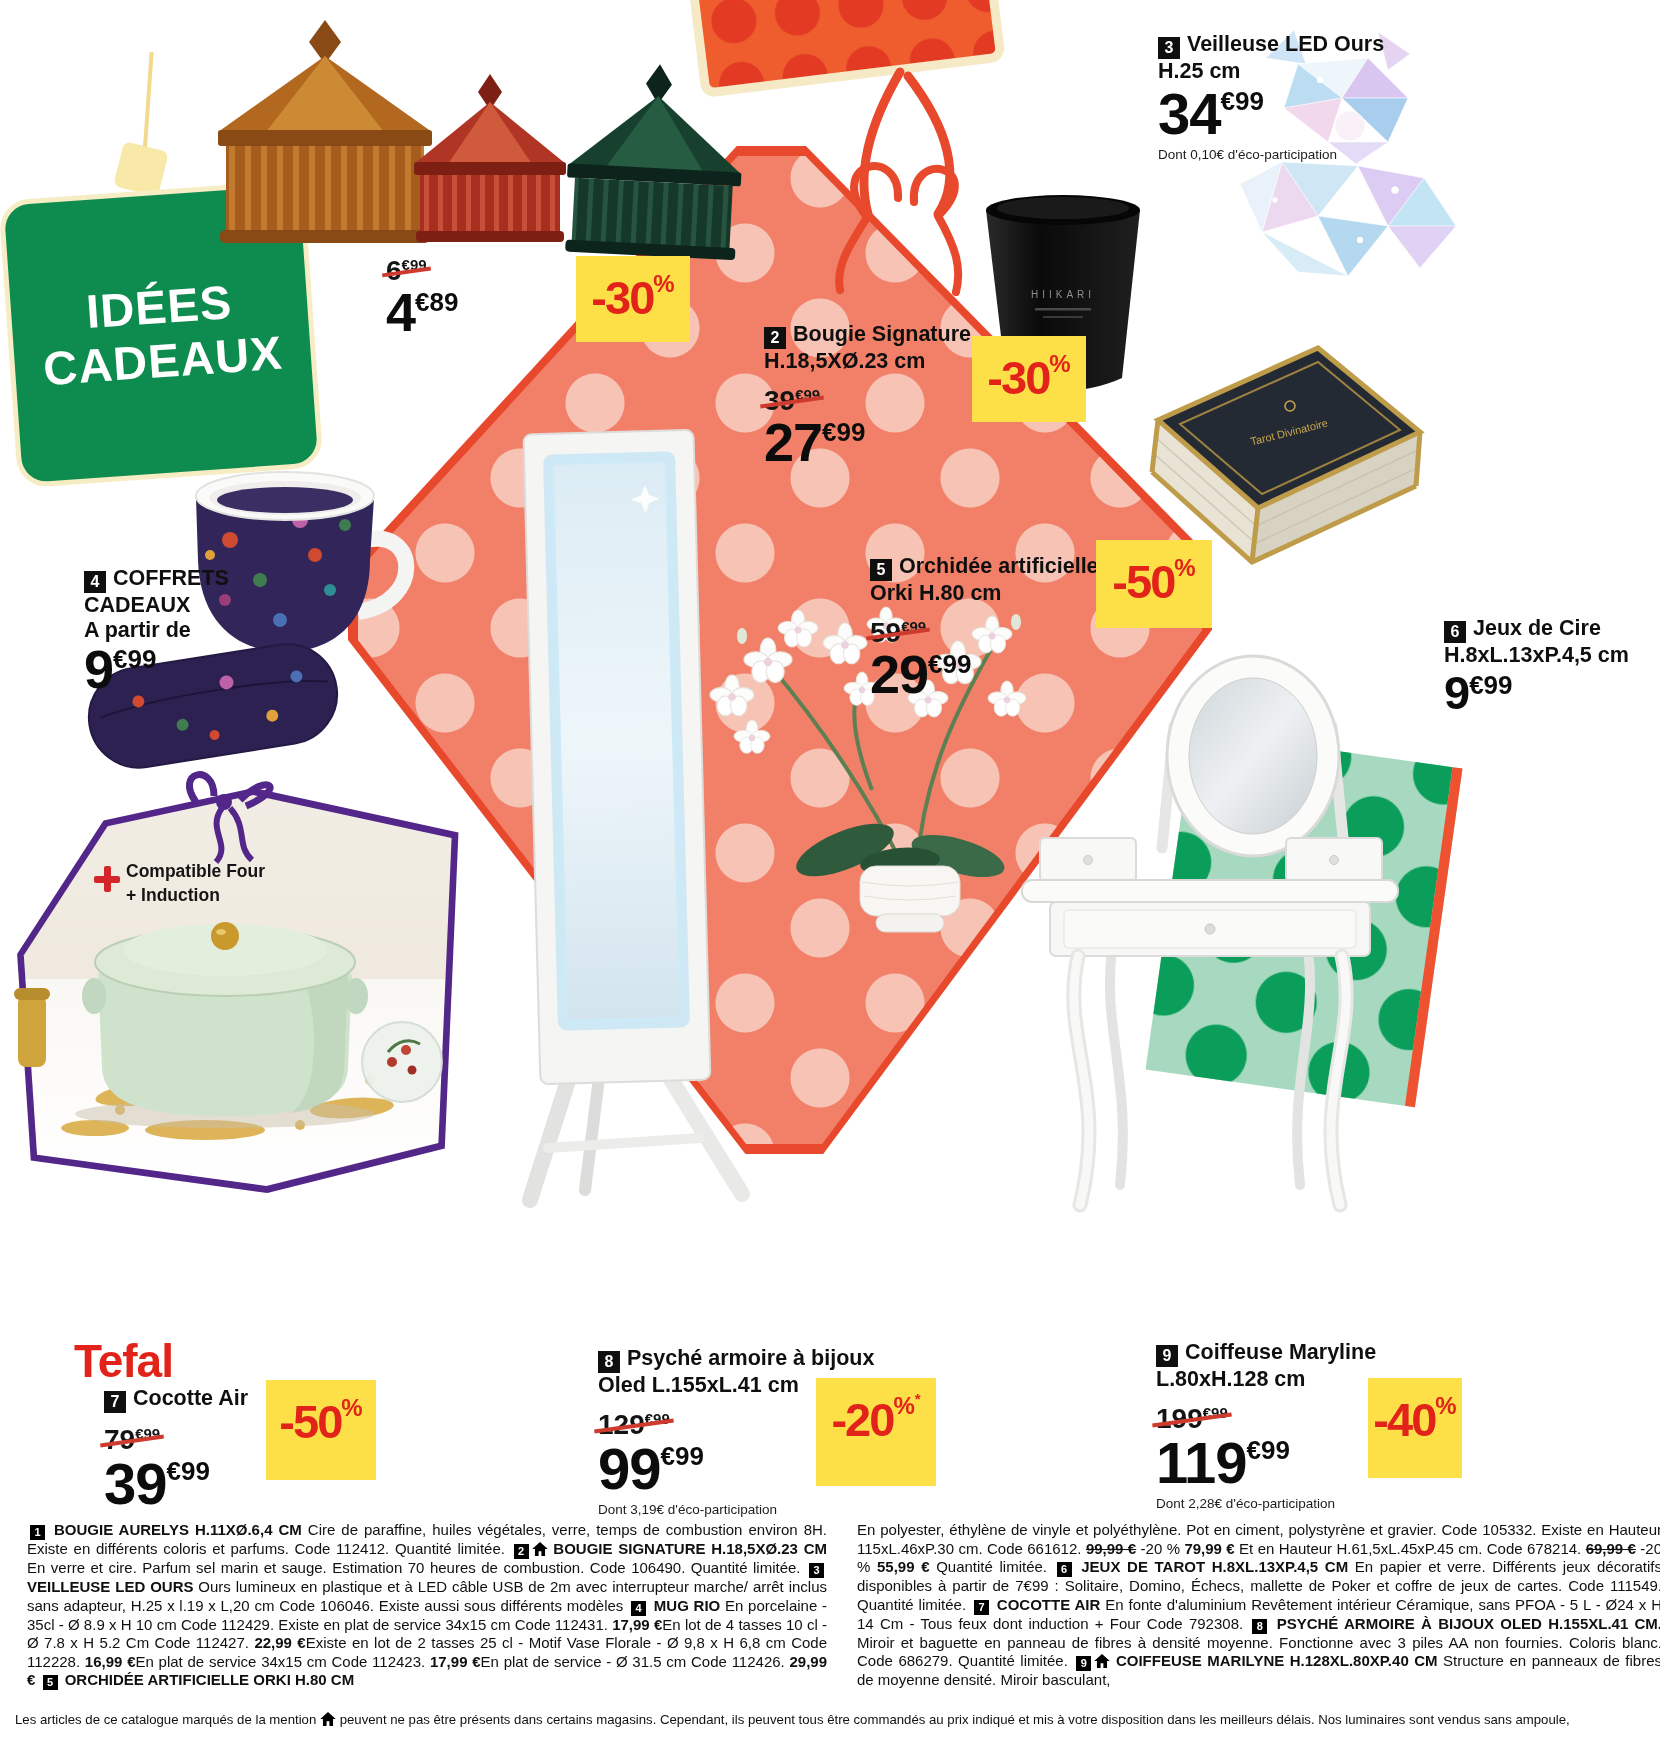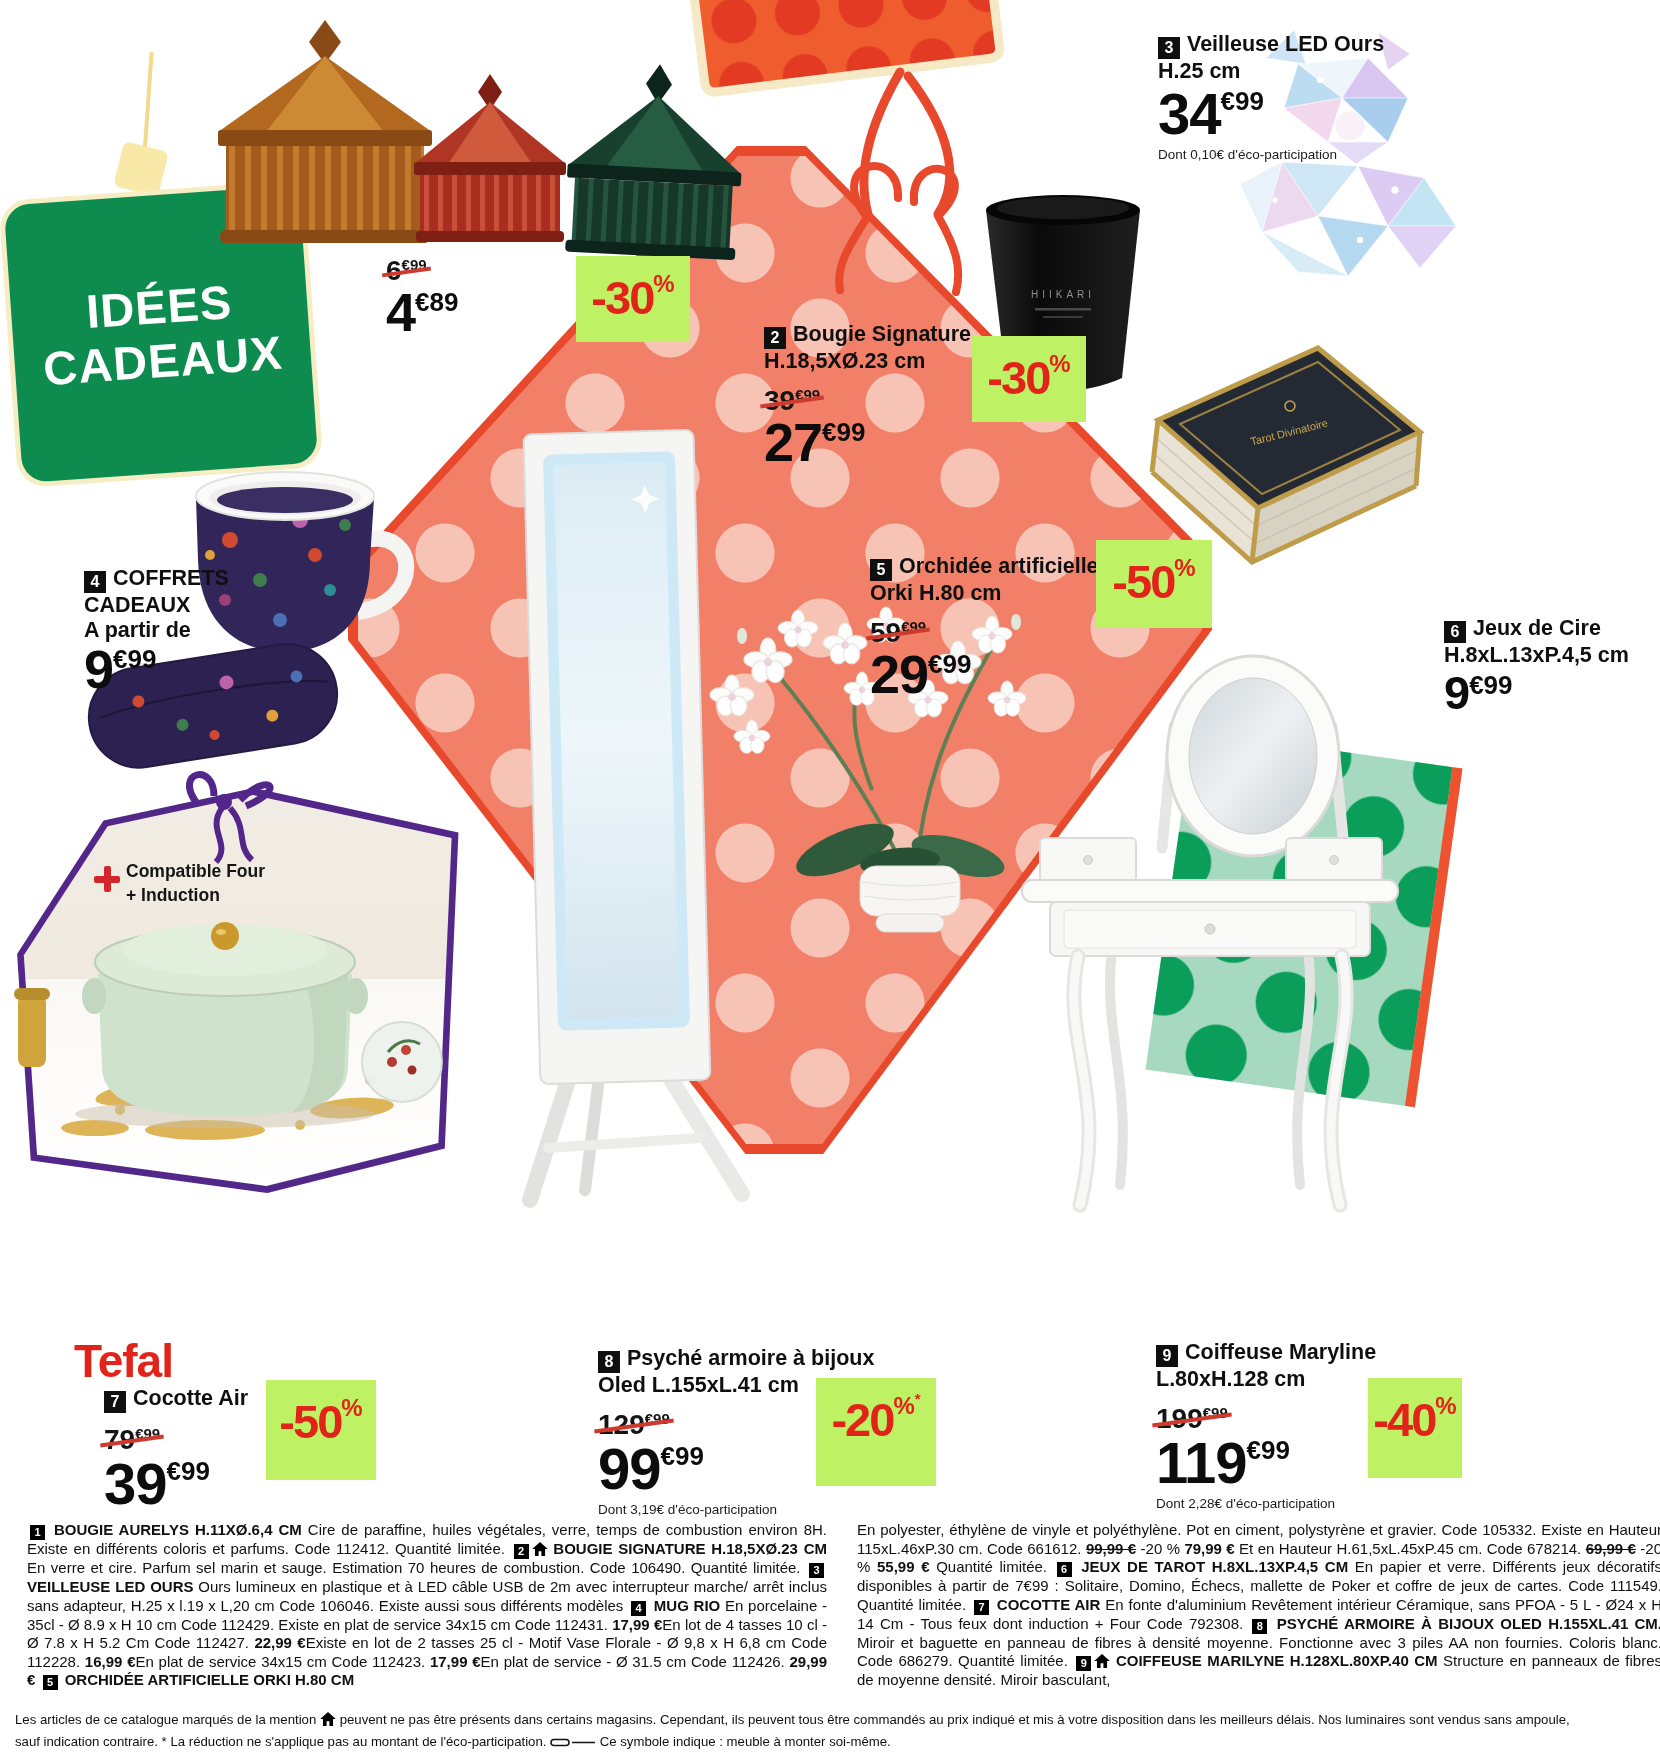--- a/index.html
+++ b/index.html
@@ -63,21 +63,21 @@
   #p3{left:1158px;top:32px;width:270px;}
   #p4{left:84px;top:566px;width:230px;}
   #p5{left:870px;top:554px;width:260px;}
   #p6{left:1444px;top:616px;width:212px;}
   #p7{left:104px;top:1386px;width:240px;}
   #p8{left:598px;top:1346px;width:310px;}
   #p9{left:1156px;top:1340px;width:310px;}
   #tefal{left:74px;top:1334px;z-index:3;font-size:46px;font-weight:800;color:#e2231a;letter-spacing:-1px;}
 
   
-  .badge{position:absolute;z-index:3;background:#bef264;display:flex;justify-content:center;}
+  .badge{position:absolute;z-index:3;background:#fde047;display:flex;justify-content:center;}
   .badge .val{font-size:47px;font-weight:800;color:#e2231a;line-height:1;margin-top:18px;letter-spacing:-2px;}
   .badge .pct{font-size:24px;font-weight:800;color:#e2231a;margin-top:14px;}
   .badge .note{font-size:15px;font-weight:700;color:#e2231a;margin-top:12px;}
   #b1{left:576px;top:256px;width:114px;height:86px;}
   #b2{left:972px;top:336px;width:114px;height:86px;}
   #b3{left:1096px;top:540px;width:116px;height:88px;}
   #b4{left:266px;top:1380px;width:110px;height:100px;}
   #b5{left:816px;top:1378px;width:120px;height:108px;}
   #b6{left:1368px;top:1378px;width:94px;height:100px;}
 
@@ -514,17 +514,13 @@
 
   <div class="desc" id="descL"><span class="chip-sm">1</span><span class="seg-b"> BOUGIE AURELYS H.11XØ.6,4 CM </span><span class="seg-r">Cire de paraffine, huiles végétales, verre, temps de combustion environ 8H. Existe en différents coloris et parfums. Code 112412. Quantité limitée. </span><span class="chip-sm">2</span><span class="ic-house"><svg width="16" height="14" viewBox="0 0 20 18">
           <path d="M10 0 L20 9 L16.5 9 L16.5 18 L11.8 18 L11.8 12 L8.2 12 L8.2 18 L3.5 18 L3.5 9 L0 9 Z" fill="#000"></path>
         </svg></span><span class="seg-b"> BOUGIE SIGNATURE H.18,5XØ.23 CM </span><span class="seg-r">En verre et cire. Parfum sel marin et sauge. Estimation 70 heures de combustion. Code 106490. Quantité limitée. </span><span class="chip-sm">3</span><span class="seg-b"> VEILLEUSE LED OURS </span><span class="seg-r">Ours lumineux en plastique et à LED câble USB de 2m avec interrupteur marche/ arrêt inclus sans adapteur, H.25 x l.19 x L,20 cm Code 106046. Existe aussi sous différents modèles </span><span class="chip-sm">4</span><span class="seg-b"> MUG RIO </span><span class="seg-r">En porcelaine - 35cl - Ø 8.9 x H 10 cm Code 112429. Existe en plat de service 34x15 cm Code 112431. </span><span class="seg-b">17,99 €</span><span class="seg-r">En lot de 4 tasses 10 cl - Ø 7.8 x H 5.2 Cm Code 112427. </span><span class="seg-b">22,99 €</span><span class="seg-r">Existe en lot de 2 tasses 25 cl - Motif Vase Florale - Ø 9,8 x H 6,8 cm Code 112228. </span><span class="seg-b">16,99 €</span><span class="seg-r">En plat de service 34x15 cm Code 112423. </span><span class="seg-b">17,99 €</span><span class="seg-r">En plat de service - Ø 31.5 cm Code 112426. </span><span class="seg-b">29,99 € </span><span class="chip-sm">5</span><span class="seg-b"> ORCHIDÉE ARTIFICIELLE ORKI H.80 CM</span></div>
   <div class="desc" id="descR"><span class="seg-r">En polyester, éthylène de vinyle et polyéthylène. Pot en ciment, polystyrène et gravier. Code 105332. Existe en Hauteur 115xL.46xP.30 cm. Code 661612. </span><span class="seg-s">99,99 €</span><span class="seg-r"> -20 % </span><span class="seg-b">79,99 € </span><span class="seg-r">Et en Hauteur H.61,5xL.45xP.45 cm. Code 678214. </span><span class="seg-s">69,99 €</span><span class="seg-r"> -20 % </span><span class="seg-b">55,99 € </span><span class="seg-r">Quantité limitée. </span><span class="chip-sm">6</span><span class="seg-b"> JEUX DE TAROT H.8XL.13XP.4,5 CM </span><span class="seg-r">En papier et verre. Différents jeux décoratifs disponibles à partir de 7€99 : Solitaire, Domino, Échecs, mallette de Poker et coffre de jeux de cartes. Code 111549. Quantité limitée. </span><span class="chip-sm">7</span><span class="seg-b"> COCOTTE AIR </span><span class="seg-r">En fonte d'aluminium Revêtement intérieur Céramique, sans PFOA - 5 L - Ø24 x H 14 Cm - Tous feux dont induction + Four Code 792308. </span><span class="chip-sm">8</span><span class="seg-b"> PSYCHÉ ARMOIRE À BIJOUX OLED H.155XL.41 CM. </span><span class="seg-r">Miroir et baguette en panneau de fibres à densité moyenne. Fonctionne avec 3 piles AA non fournies. Coloris blanc. Code 686279. Quantité limitée. </span><span class="chip-sm">9</span><span class="ic-house"><svg width="16" height="14" viewBox="0 0 20 18">
           <path d="M10 0 L20 9 L16.5 9 L16.5 18 L11.8 18 L11.8 12 L8.2 12 L8.2 18 L3.5 18 L3.5 9 L0 9 Z" fill="#000"></path>
         </svg></span><span class="seg-b"> COIFFEUSE MARILYNE H.128XL.80XP.40 CM </span><span class="seg-r">Structure en panneaux de fibres de moyenne densité. Miroir basculant,</span></div>
   <div class="foot" id="foot1"><span class="seg-r">Les articles de ce catalogue marqués de la mention </span><span class="ic-house"><svg width="16" height="14" viewBox="0 0 20 18">
           <path d="M10 0 L20 9 L16.5 9 L16.5 18 L11.8 18 L11.8 12 L8.2 12 L8.2 18 L3.5 18 L3.5 9 L0 9 Z" fill="#000"></path>
         </svg></span><span class="seg-r"> peuvent ne pas être présents dans certains magasins. Cependant, ils peuvent tous être commandés au prix indiqué et mis à votre disposition dans les meilleurs délais. Nos luminaires sont vendus sans ampoule,</span></div>
-  <div class="foot" id="foot2"><span class="seg-r">sauf indication contraire. * La réduction ne s'applique pas au montant de l'éco-participation. </span><span class="ic-flat"><svg width="46" height="11" viewBox="0 0 92 22">
-          <rect x="2" y="5" width="36" height="12" rx="6" fill="none" stroke="#111" stroke-width="3"></rect>
-          <line x1="44" y1="11" x2="90" y2="11" stroke="#111" stroke-width="3"></line>
-        </svg></span><span class="seg-r"> Ce symbole indique : meuble à monter soi-même.</span></div>
 </div>
 
 </body></html>

